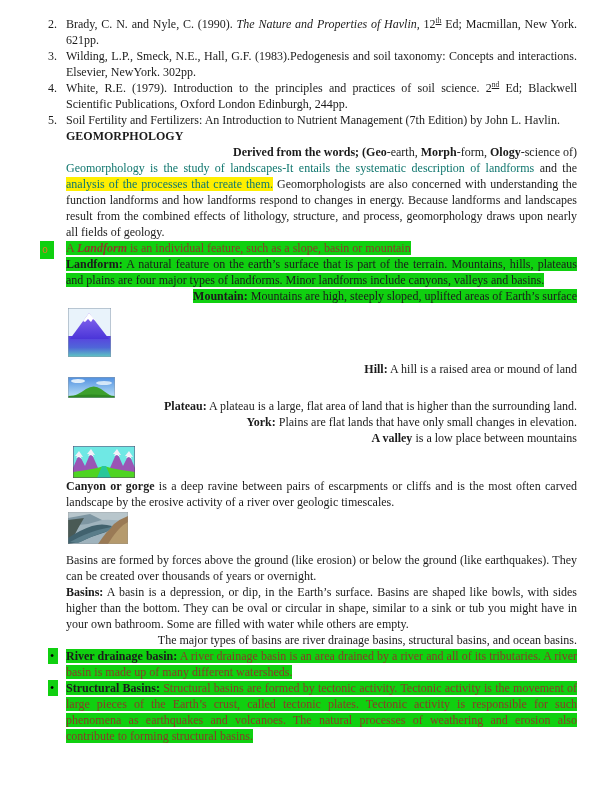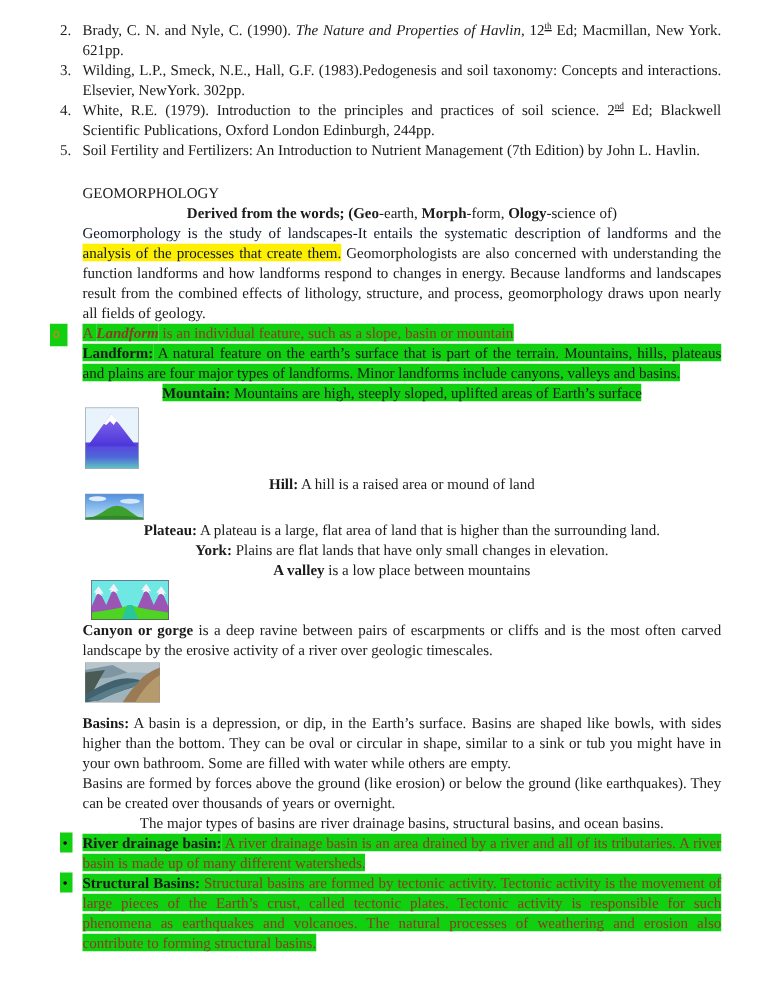--- a/index.html
+++ b/index.html
@@ -12,32 +12,32 @@
     font-size:12px;
     line-height:16px;
     color:#1b1b1b;
     box-sizing:border-box;
     padding:16px 35px 0 36px;
   }
   
   .b{font-weight:bold;}
   .i{font-style:italic;}
   .sup{vertical-align:super;font-size:7.5px;line-height:0;text-decoration:underline;}
-  .c-red{color:#0f172a;}
+  .c-red{color:#0f766e;}
   .c-darkred{color:#8b3a28;}
   .h-yellow{background:#ffef00;margin-top:37px;}
   .h-green{background:#10d010;}
   
   .ref-item{position:relative;padding-left:30px;text-align:justify;}
   .ref-num{position:absolute;left:12px;top:0;}
   
   .content{margin-left:30px;}
-  .sec-title{font-weight:normal;margin-top:18px;}
+  .sec-title{font-weight:bold;}
   .para{text-align:justify;}
-  .noj{text-align:center;}
+  .noj{text-align:right;}
   
   .bullet-o{position:relative;text-align:justify;}
   .bullet-o .marker{position:absolute;left:-26px;top:1px;color:#e07a28;font-size:10px;font-family:"DejaVu Sans Mono",monospace;}
   .pale-item{background:#fbfde9;margin-left:-30px;padding-left:30px;}
   .pale-item .marker{left:4px;}
   .marker-green{background:#10d010;padding:1px 6px 1px 2px;}
   
   .bullet-dot{position:relative;text-align:justify;}
   .bullet-dot .marker{position:absolute;left:-18px;top:0;color:#000;background:#10d010;padding:0 4px 0 2px;}
   
@@ -156,22 +156,22 @@
         <path d="M60 4 L60 32 L30 32 Q38 20 46 12 Q52 7 60 4 Z" fill="#9a7a55"></path>
         <path d="M60 10 L60 32 L40 32 Q46 22 52 16 Q56 12 60 10 Z" fill="#b59a6d"></path>
         <path d="M0 8 L16 6 Q10 16 6 24 L0 32 Z" fill="#4a5a55"></path>
         <path d="M0 32 L0 26 Q12 18 24 14 Q34 11 44 14 L38 20 Q24 24 12 30 Z" fill="#41626e"></path>
         <path d="M2 30 Q16 22 30 18 Q38 16 44 15 L40 19 Q26 23 10 31 Z" fill="#5a7d8a"></path>
         <rect x="0" y="0" width="60" height="32" fill="none" stroke="#8a8a8a" stroke-width="0.5"></rect>
       </svg>
     </span>
     <div class="gap8"></div>
 
+    <div class="para"><span>Basins are formed by forces above the ground (like erosion) or below the ground (like earthquakes). They can be created over thousands of years or overnight.</span></div>
     <div class="para"><span class="b">Basins:</span><span> A basin is a depression, or dip, in the Earth’s surface. Basins are shaped like bowls, with sides higher than the bottom. They can be oval or circular in shape, similar to a sink or tub you might have in your own bathroom. Some are filled with water while others are empty.</span></div>
-    <div class="para"><span>Basins are formed by forces above the ground (like erosion) or below the ground (like earthquakes). They can be created over thousands of years or overnight.</span></div>
     <div class="noj"><span>The major types of basins are river drainage basins, structural basins, and ocean basins.</span></div>
 
     <div class="bullet-dot">
       <span class="marker">•</span>
       <span><span class="b h-green">River drainage basin:</span><span class="c-darkred h-green"> A river drainage basin is an area drained by a river and all of its tributaries. A river basin is made up of many different watersheds.</span></span>
     </div>
     <div class="bullet-dot">
       <span class="marker">•</span>
       <span><span class="b h-green">Structural Basins:</span><span class="c-darkred h-green"> Structural basins are formed by tectonic activity. Tectonic activity is the movement of large pieces of the Earth’s crust, called tectonic plates. Tectonic activity is responsible for such phenomena as earthquakes and volcanoes. The natural processes of weathering and erosion also contribute to forming structural basins.</span></span>
     </div>

